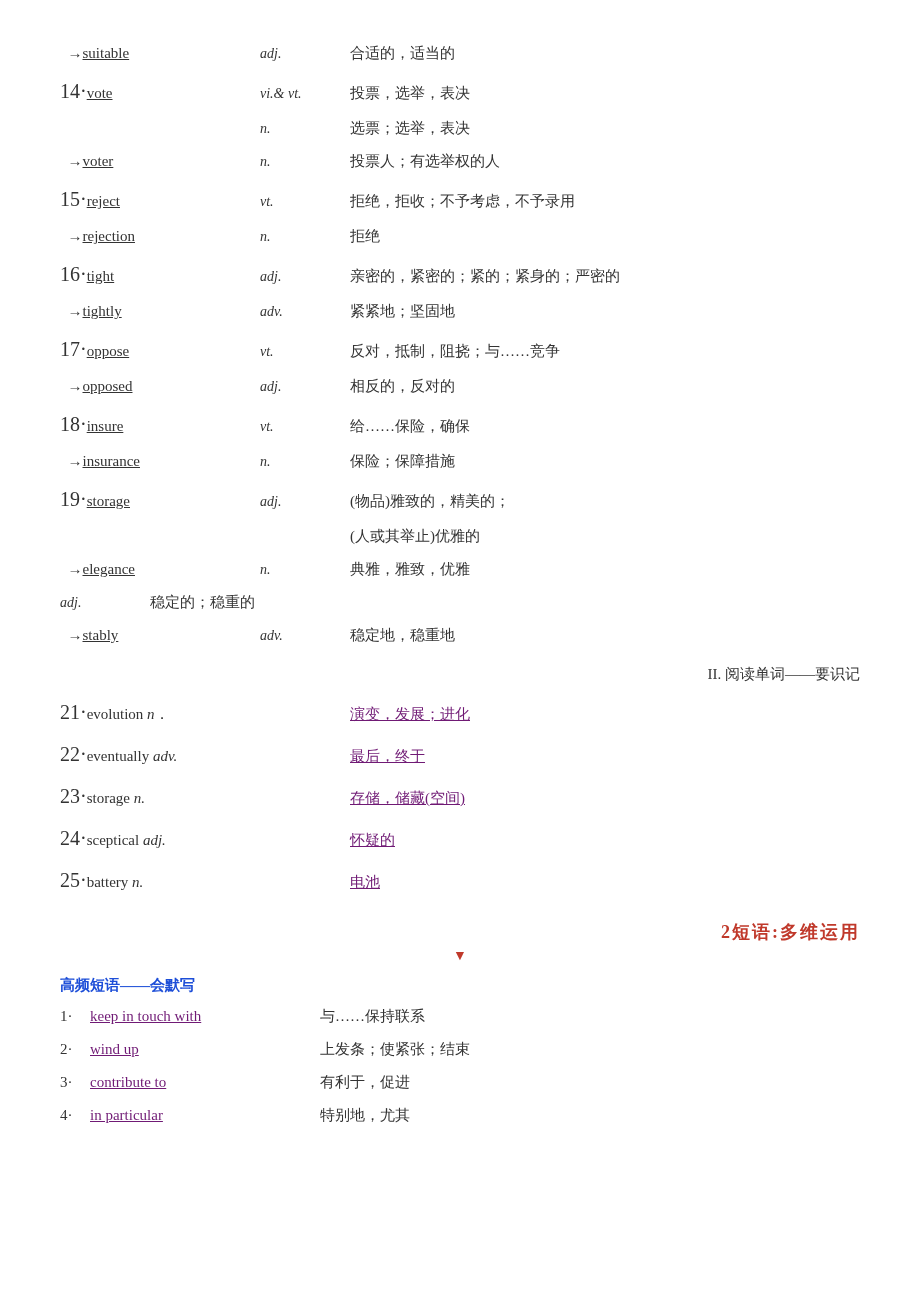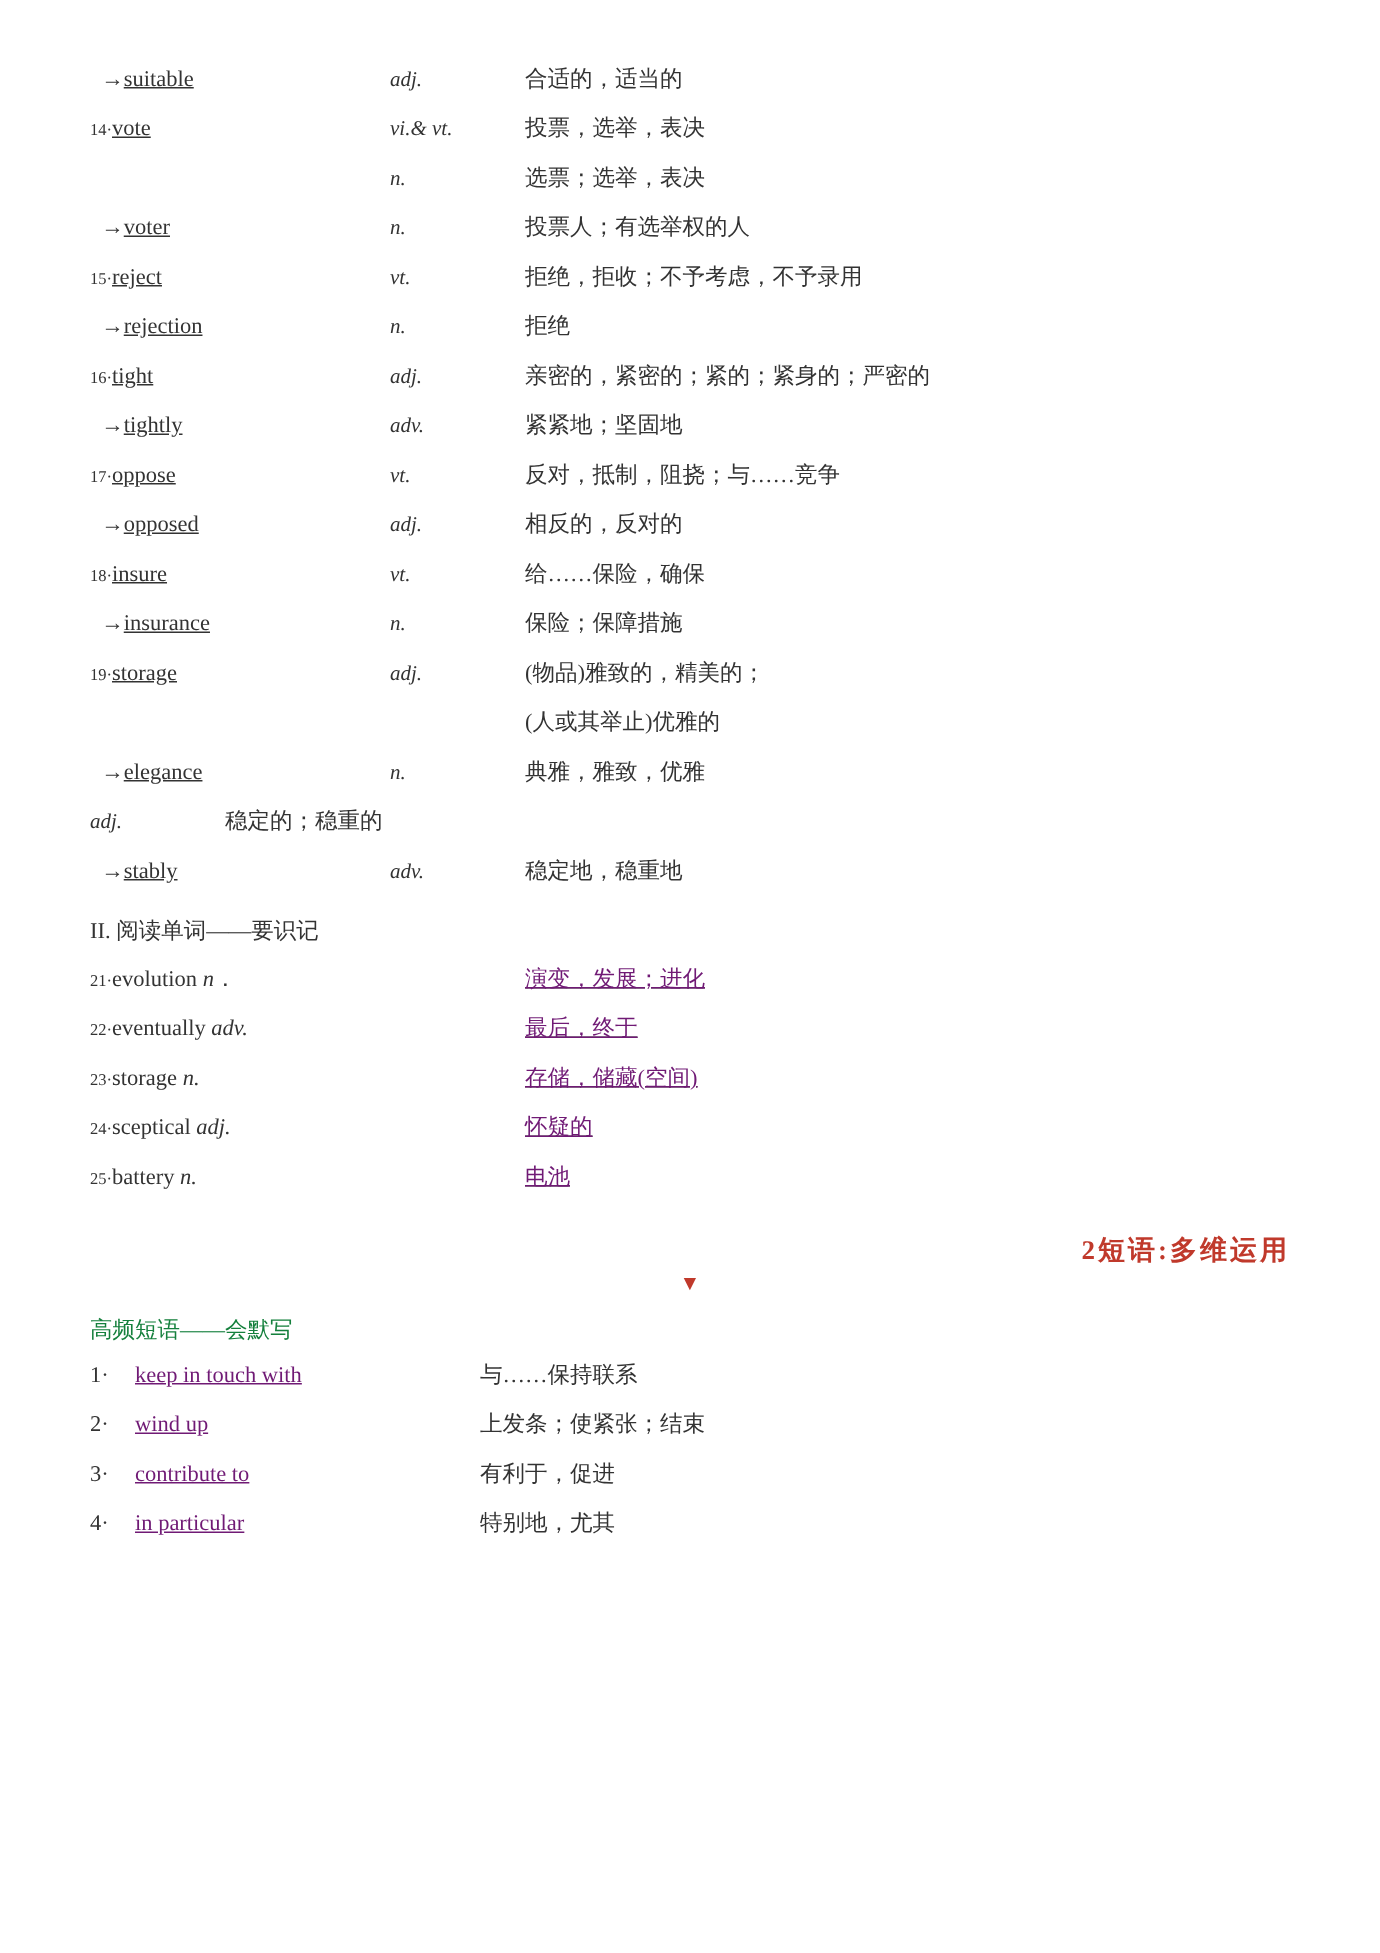--- a/index.html
+++ b/index.html
@@ -31,58 +31,60 @@
       font-size: 15px;
       color: #333;
     }
     .word-link {
       text-decoration: underline;
       color: #333;
       margin-top: 36px;
     }
     .num-label {
       color: #333;
-      font-size: 11px;
+      font-size: 20px;
     }
     .pos-col {
       width: 90px;
       min-width: 90px;
       font-style: italic;
       color: #333;
       font-size: 14px;
     }
     .def-col {
       flex: 1;
       color: #333;
       font-size: 15px;
     }
     .section-header {
       font-size: 15px;
       color: #333;
       margin: 18px 0 10px 0;
       font-style: normal;
+      text-align: right;
     }
     .section-title {
       text-align: right;
       font-size: 18px;
       font-weight: bold;
       color: #c0392b;
       margin: 24px 0 4px 0;
       letter-spacing: 2px;
     }
     .section-title-arrow {
       text-align: center;
       color: #c0392b;
       font-size: 14px;
       margin-bottom: 12px;
     }
     .subsection-header {
       font-size: 15px;
-      color: #15803d;
+      color: #1d4ed8;
       margin: 8px 0 8px 0;
+      font-weight: bold;
     }
     .underlined {
       text-decoration: underline;
       color: #701a75;
     }
     .reading-vocab .def-col {
       text-decoration: underline;
     }
     .phrase-row {
       display: flex;

